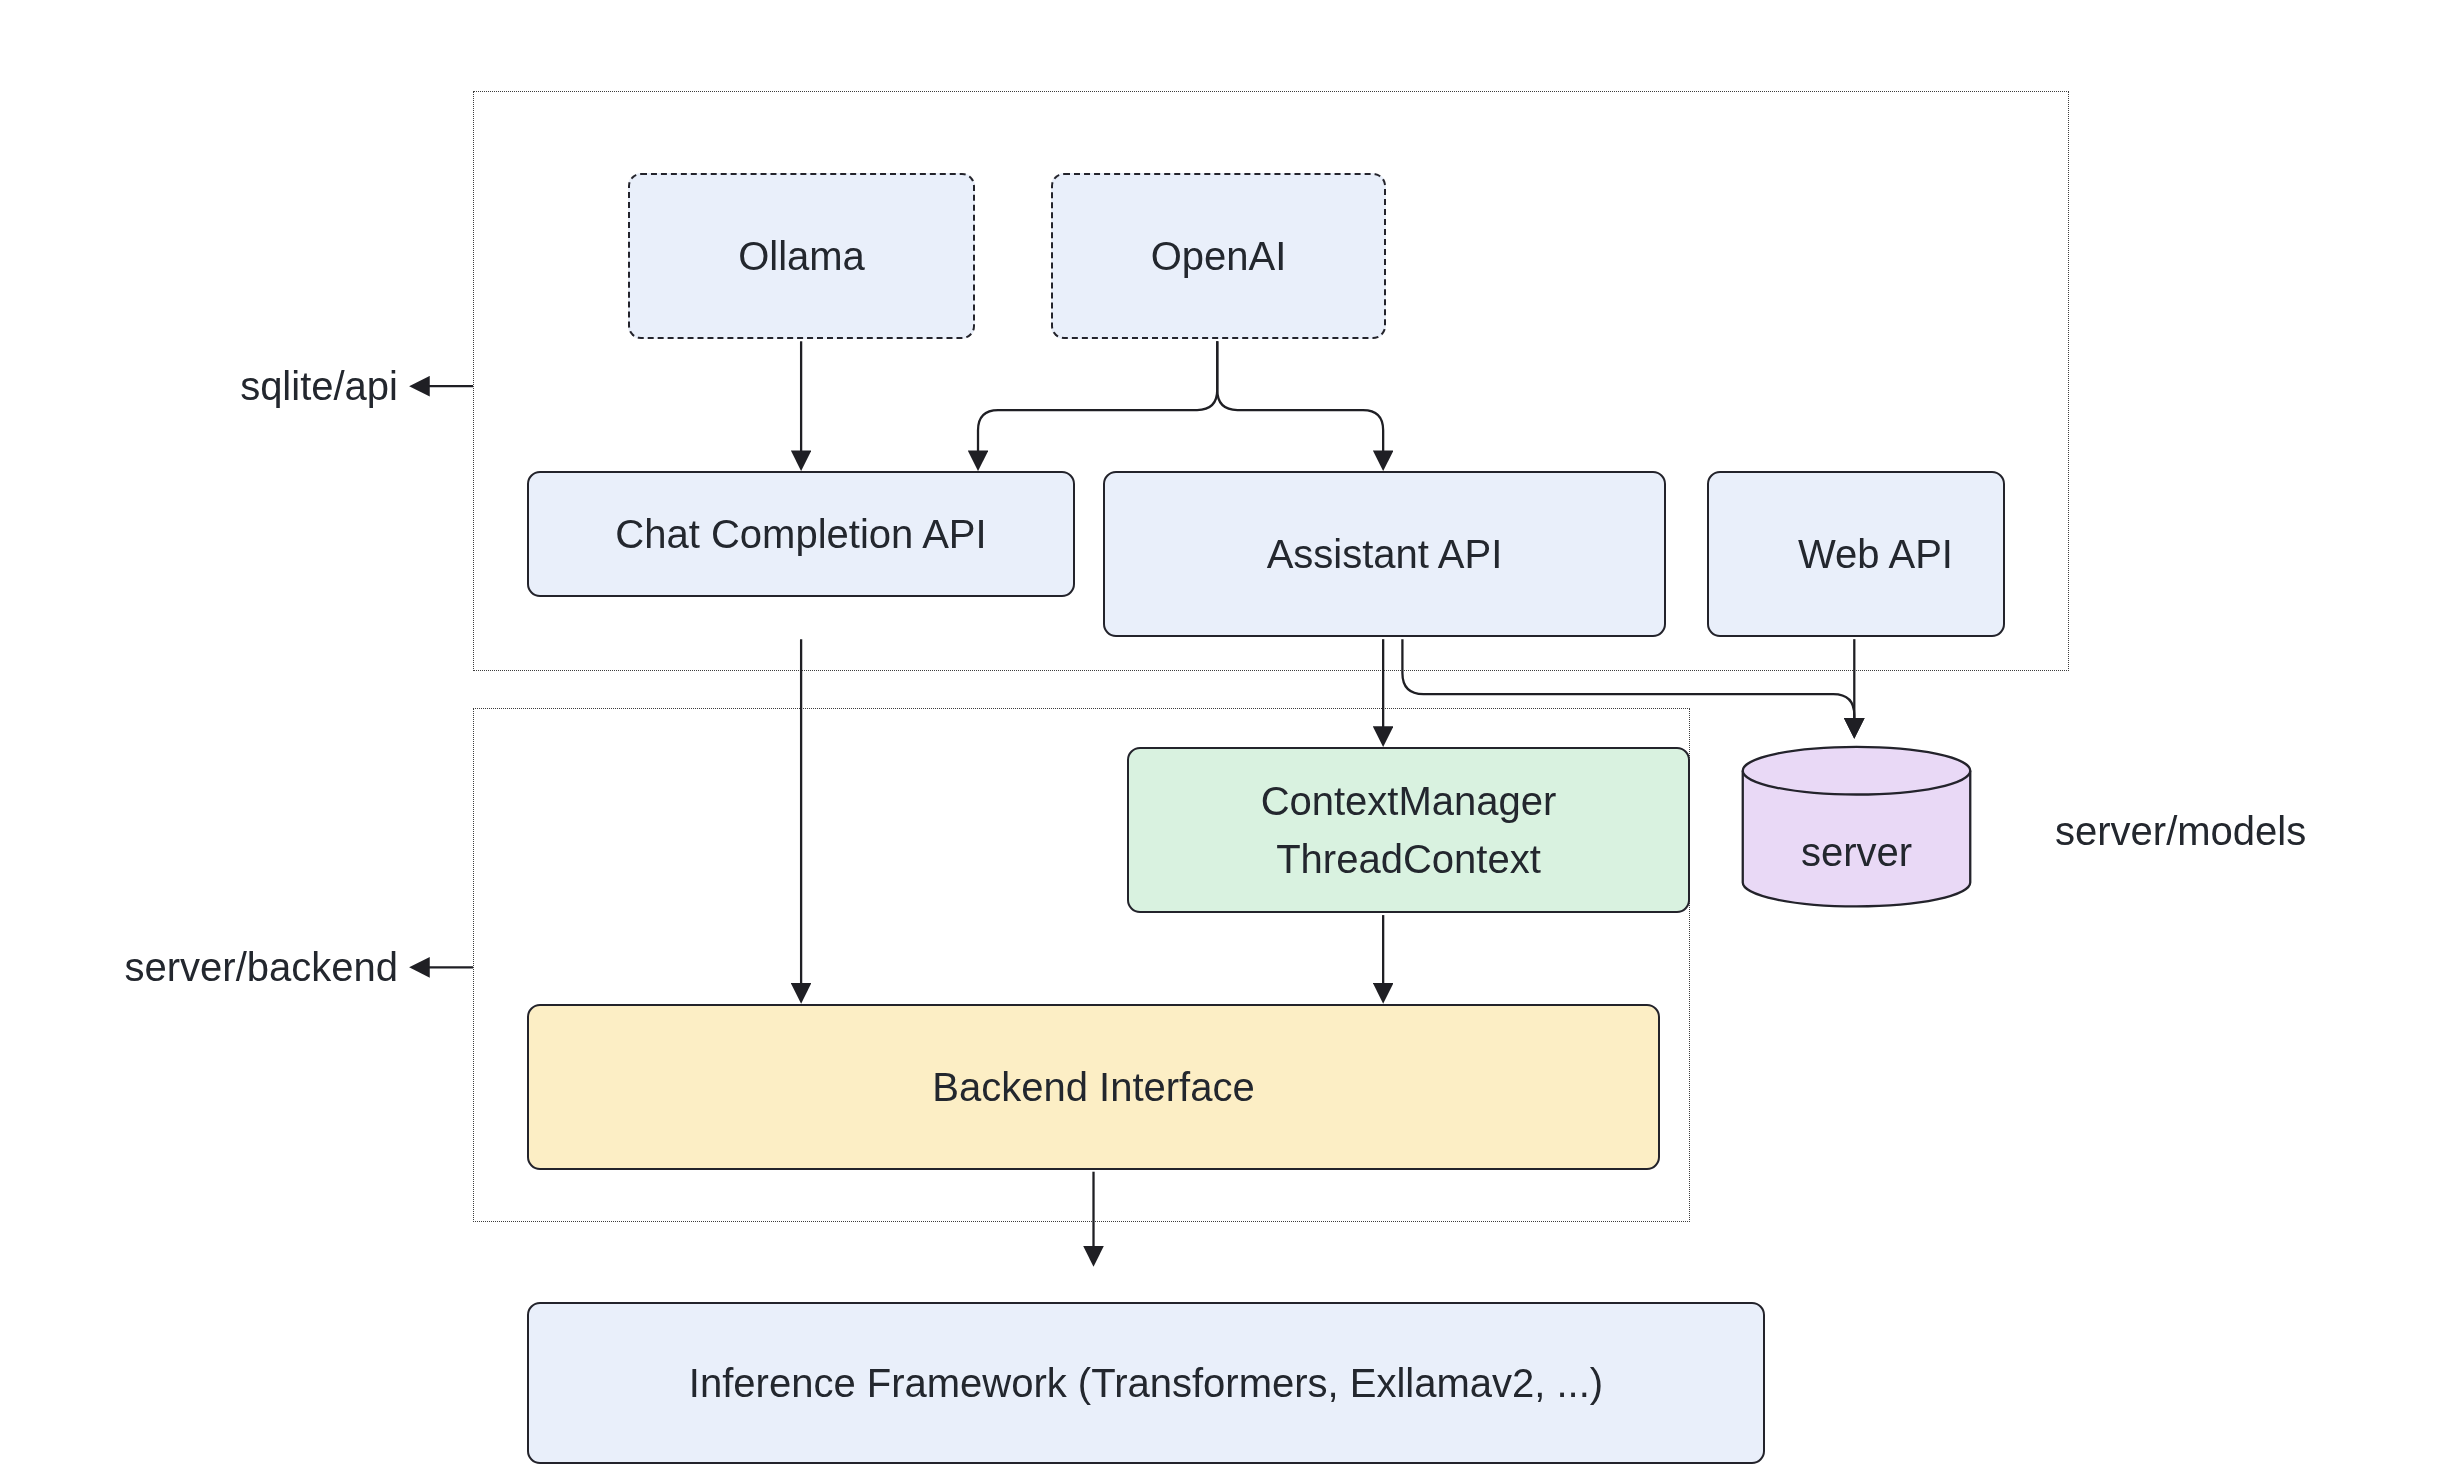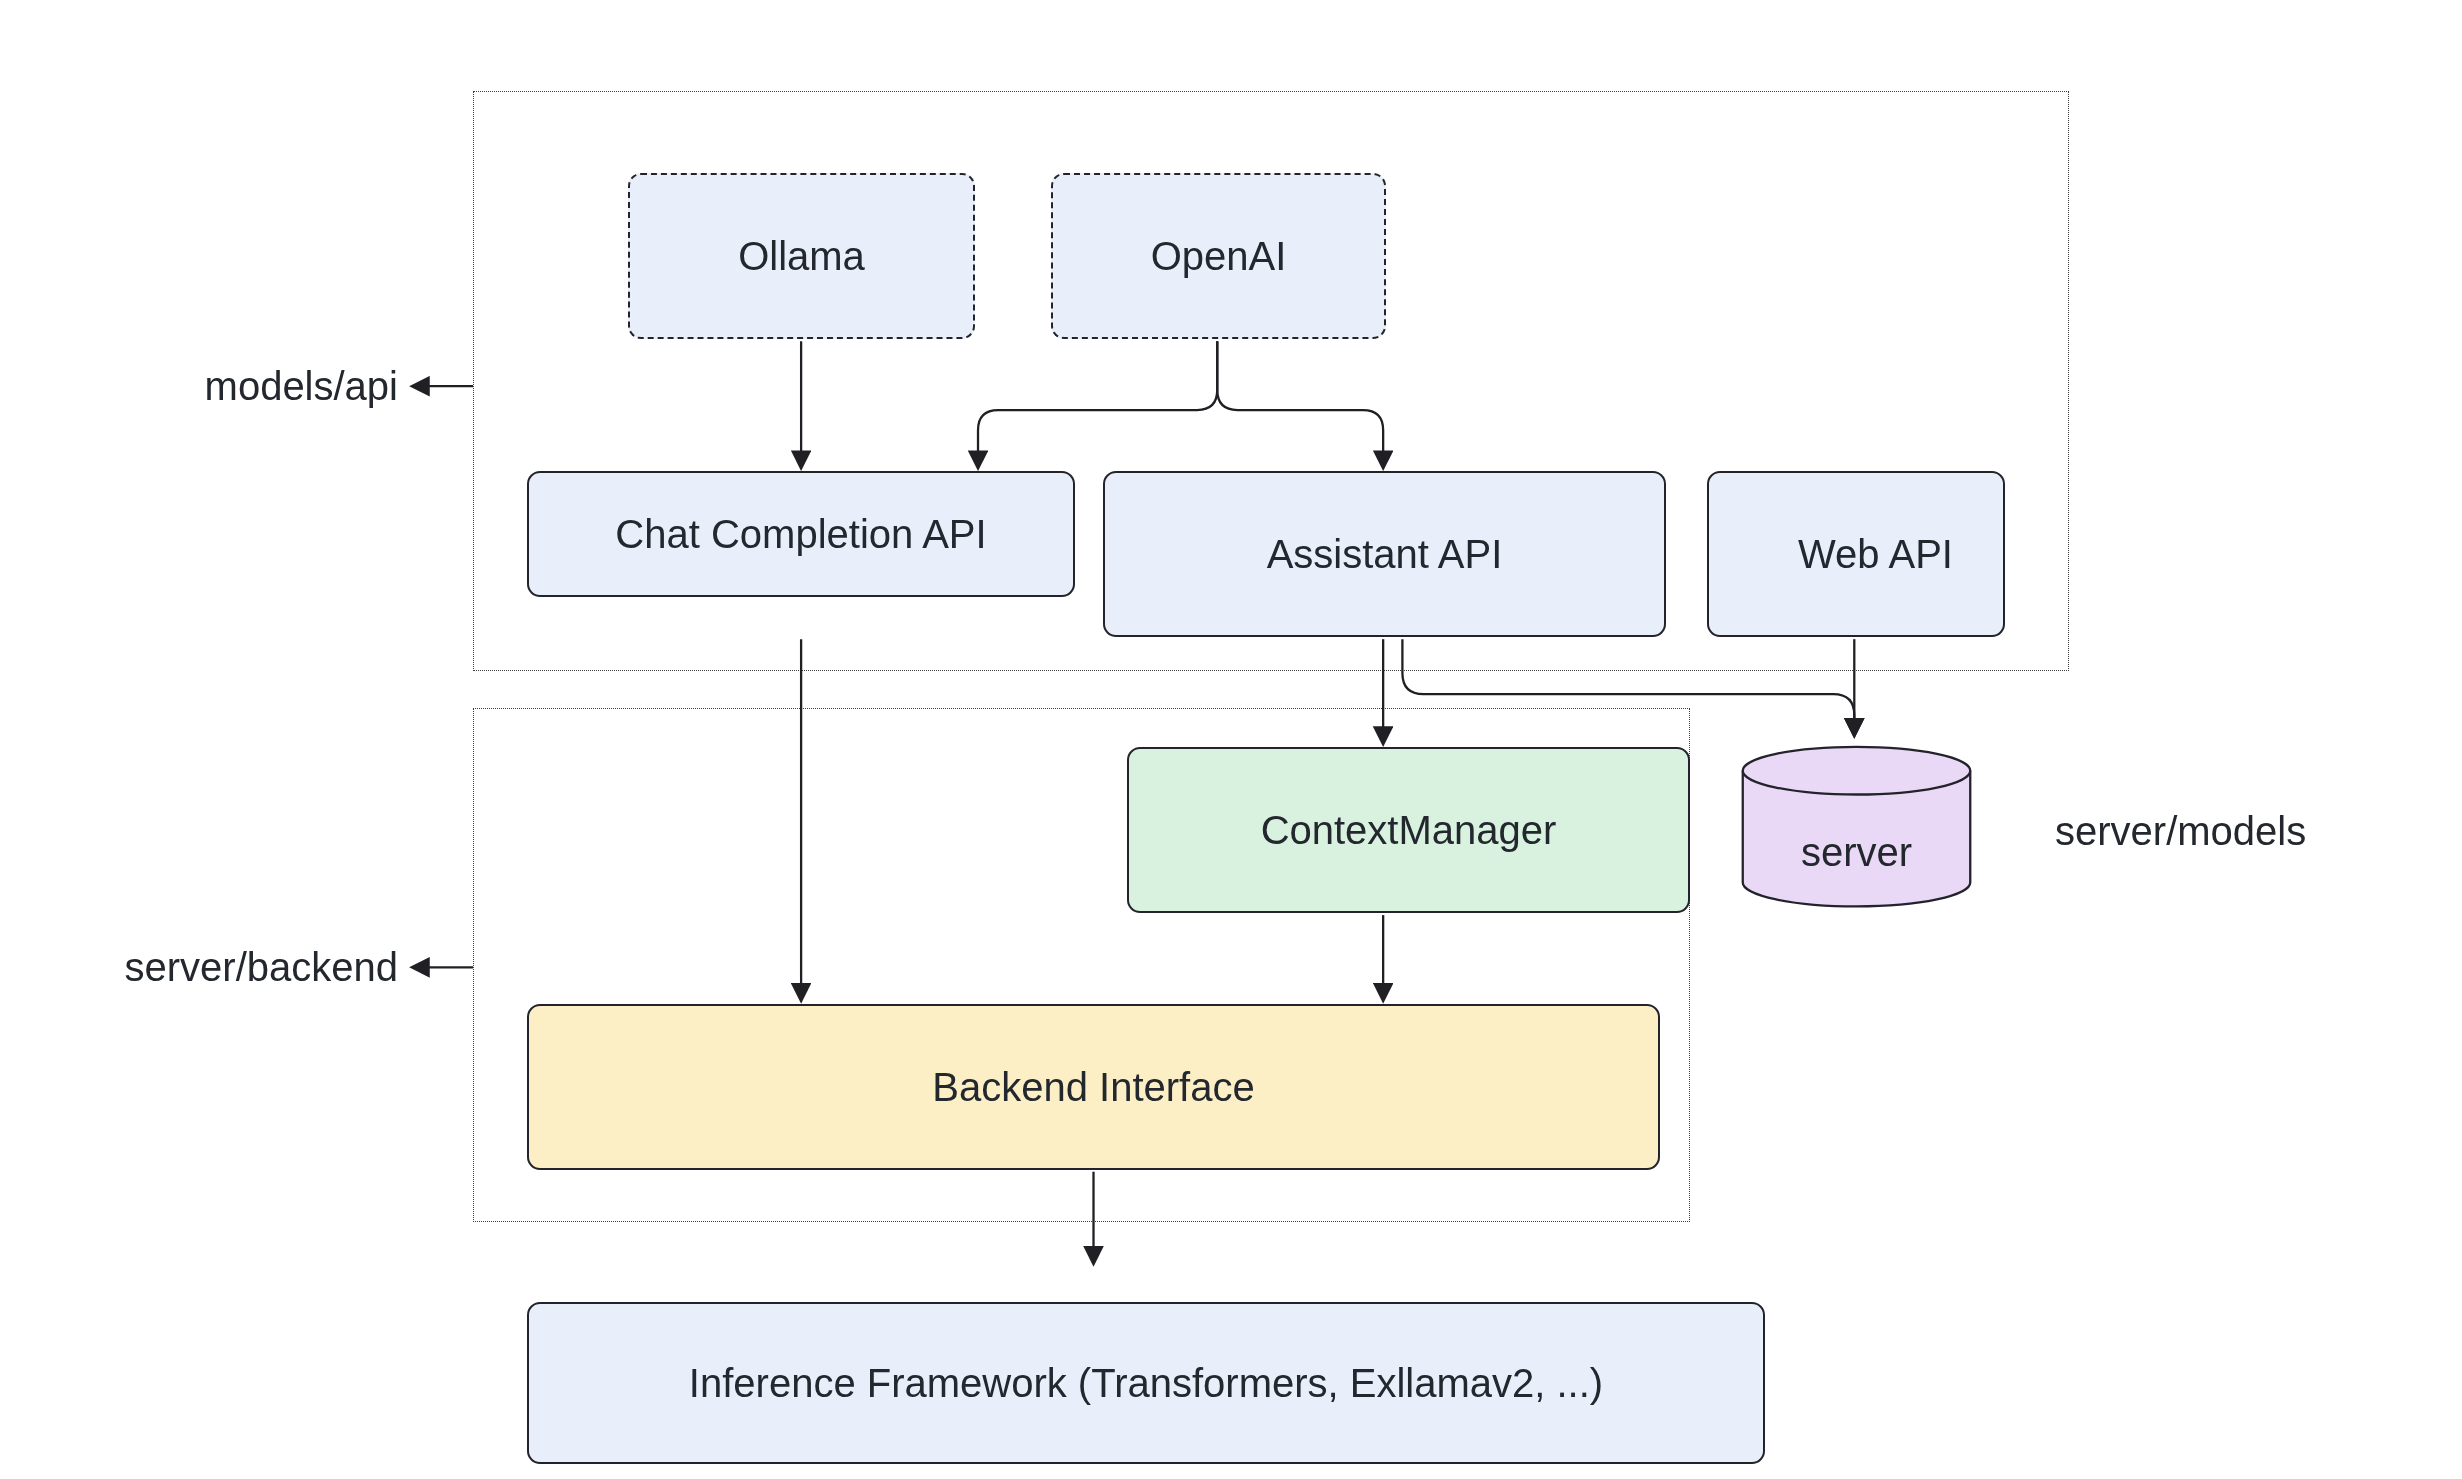--- a/index.html
+++ b/index.html
@@ -101,21 +101,21 @@
   #arrowhead path { fill: var(--line, #1f1f24); }
 </style>
 </head>
 <body>
 
 <div class="canvas">
 
   <div class="group group-api"></div>
   <div class="group group-backend"></div>
 
-  <div class="side-label label-api">models/api</div>
+  <div class="side-label label-api">sqlite/api</div>
   <div class="side-label label-backend">server/backend</div>
   <div class="side-label label-models">server/models</div>
 
   <div class="node dashed n-openai">
     <span>OpenAI</span>
   </div>
   <div class="node dashed n-ollama">
     <span>Ollama</span>
   </div>
   <div class="node n-chat">
@@ -123,20 +123,21 @@
   </div>
   <div class="node n-assistant">
     <span>Assistant API</span>
   </div>
   <div class="node n-webapi">
     <span>Web API</span>
   </div>
   <div class="node green n-context">
     <span class="two-line">
       <span>ContextManager</span>
+      <span>ThreadContext</span>
     </span>
   </div>
   <div class="node yellow n-backend">
     <span>Backend Interface</span>
   </div>
   <div class="node n-inference">
     <span>Inference Framework (Transformers, Exllamav2, ...)</span>
   </div>
 
   <div class="cylinder-wrap">

